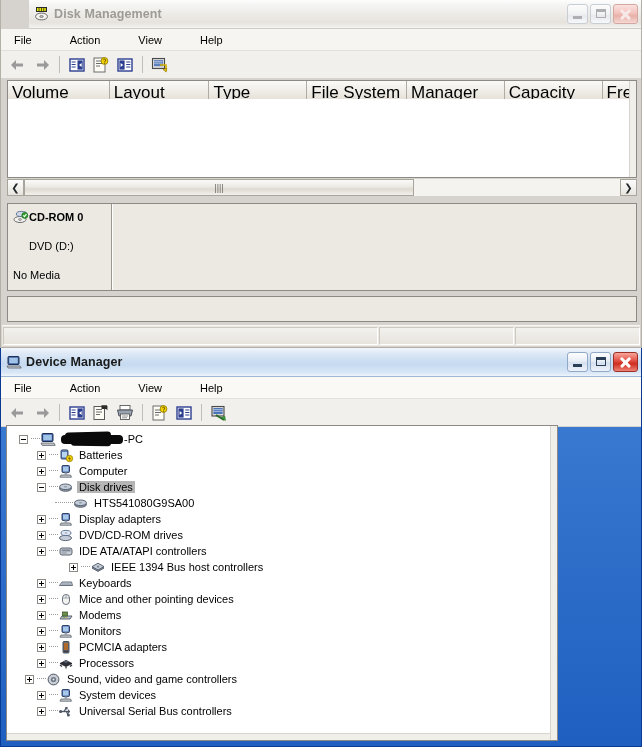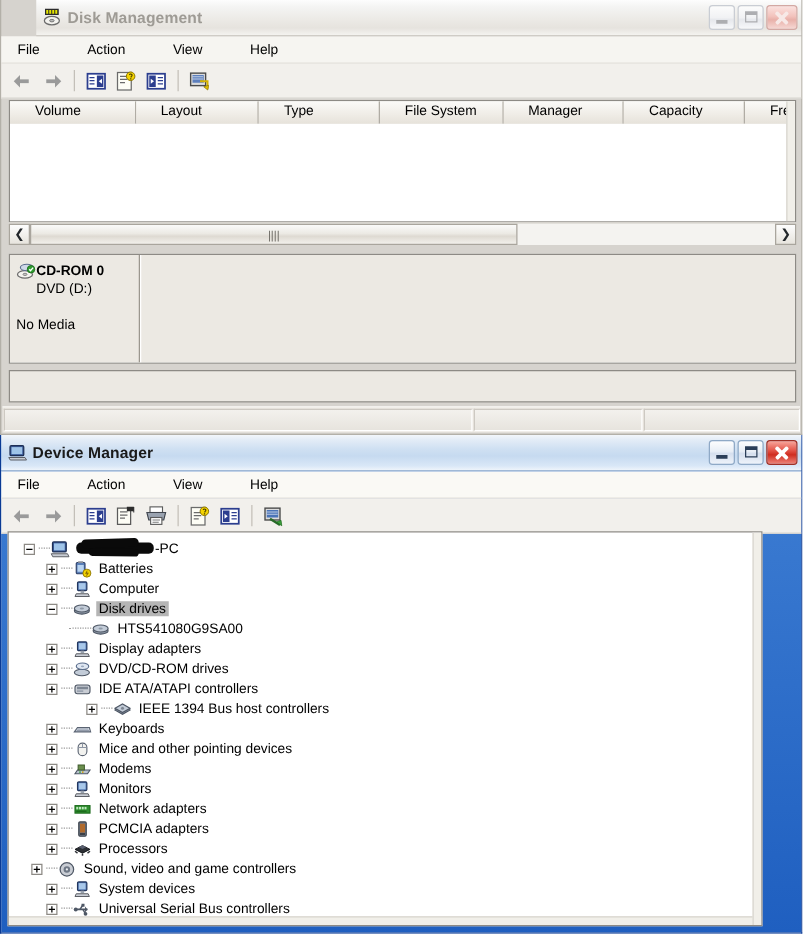--- a/index.html
+++ b/index.html
@@ -105,21 +105,21 @@
   }
   .tb-btn { width: 22px; height: 22px; position: relative; }
   .tb-sep { width: 1px; height: 17px; background: #c3bfb8; margin: 0 4px; }
 
   .listbox {
     background: #ffffff; border: 1px solid #8d8a85;
     box-sizing: border-box; position: relative; overflow: hidden;
   }
   .colhead { display: flex; height: 18px; background: #ece9e3; border-bottom: 1px solid #9b978f; }
   .col {
-    font-size: 11px; color: #000; padding: 2px 20px; box-sizing: border-box;
+    font-size: 17px; color: #000; padding: 2px 4px; box-sizing: border-box;
     border-right: 1px solid #b0aca4;
     background: linear-gradient(to bottom,#fbfaf8 0%,#efece6 60%,#e6e2da 100%);
     white-space: nowrap; overflow: hidden;
   }
 
   
   .hscroll {
     height: 17px; background: #eceae4; display: flex; align-items: stretch;
     border-top: 1px solid #d8d5ce;
   }
@@ -150,21 +150,21 @@
   }
   .diskrow { display: flex; height: 100%; }
   .disklabel {
     width: 104px; box-sizing: border-box;
     background: #ece9e3;
     border-right: 1px solid #9b978f;
     padding: 6px 5px 0 5px;
     position: relative;
   }
   .disktitle { display:flex; align-items:center; gap:0; font-size:11px; font-weight:bold; color:#000; }
-  .disksub { font-size: 11px; color:#000; margin-top:1px;padding-left:16px; }
+  .disksub { font-size: 11px; color:#000; margin-top:16px;padding-left:16px; }
   .diskstat { font-size: 11px; color:#000; margin-top: 17px; }
   .diskbody {
     flex: 1; background: #ece9e3;
     border-left: 1px solid #ffffff;
   }
 
   
   .statusbar {
     height: 20px; display: flex; align-items: stretch;
     background: #ece9e3; border-top: 1px solid #f6f5f2;
@@ -481,21 +481,21 @@
           <rect x="4" y="4.5" width="12" height="9.5" fill="#dcdcdc" stroke="#4a4a4a" stroke-width="1.1"></rect>
           <rect x="5.4" y="6" width="9.2" height="6" fill="#4a74b8"></rect>
           <line x1="5.2" y1="7.6" x2="14.2" y2="7.6" stroke="#cfd9ea" stroke-width=".7"></line>
           <line x1="5.2" y1="9.4" x2="14.2" y2="9.4" stroke="#cfd9ea" stroke-width=".7"></line>
           <path d="M8 13 l8 5" stroke="#2a6a2a" stroke-width="2" fill="none"></path>
           <path d="M13.2 15.6 l4.2 3 l-.6 -4.4 Z" fill="#3aa03a" stroke="#1c6b1c" stroke-width=".6"></path>
         </svg>
       </span>
     </div>
 
-    <div class="tree" style="position:absolute; left:5px; top:77px; width:604px; height:316px;">
+    <div class="tree" style="position:absolute; left:5px; top:77px; width:552px; height:316px;">
 
       <div class="tnode" style="padding-left:12px;">
         <span class="tbox"></span>
         <span class="tdots"></span>
         <span class="ticon">
           <svg width="16" height="15" viewBox="0 0 16 15">
             <rect x="2" y="1.5" width="11" height="8" rx="1" fill="#3a5a9a" stroke="#1d2f55" stroke-width="1"></rect>
             <rect x="3.2" y="2.7" width="8.6" height="5.6" fill="#9fc4e8"></rect>
             <path d="M1 11 h13 l1.2 2.4 H2.2 Z" fill="#c9cdd4" stroke="#5c5f66" stroke-width=".8"></path>
           </svg>
@@ -657,35 +657,20 @@
           <svg width="16" height="15" viewBox="0 0 16 15">
             <rect x="4" y="1.5" width="7.5" height="7" rx="1" fill="#4a6da8" stroke="#22365e" stroke-width=".9"></rect>
             <rect x="5" y="2.5" width="5.5" height="5" fill="#a8c8ea"></rect>
             <rect x="6.5" y="8.5" width="2.8" height="2" fill="#9aa3b0"></rect>
             <path d="M3 11 h9.5 l1 2.2 H2 Z" fill="#c9cdd4" stroke="#5c5f66" stroke-width=".8"></path>
           </svg>
         </span>
         <span class="tlabel">Monitors</span>
       </div>
 
-      <div class="tnode" style="padding-left:30px;">
-        <span class="tbox plus"></span>
-        <span class="tdots"></span>
-        <span class="ticon">
-          <svg width="16" height="15" viewBox="0 0 16 15">
-            <rect x="2" y="4.5" width="12" height="6" fill="#2f8f2f" stroke="#1c6b1c" stroke-width=".9"></rect>
-            <rect x="3" y="5.5" width="1.6" height="2" fill="#bde8bd"></rect>
-            <rect x="5.2" y="5.5" width="1.6" height="2" fill="#bde8bd"></rect>
-            <rect x="7.4" y="5.5" width="1.6" height="2" fill="#bde8bd"></rect>
-            <rect x="9.6" y="5.5" width="1.6" height="2" fill="#bde8bd"></rect>
-            <rect x="3" y="8.4" width="8.2" height="1.2" fill="#1c6b1c"></rect>
-          </svg>
-        </span>
-        <span class="tlabel">Network adapters</span>
-      </div>
 
       <div class="tnode" style="padding-left:30px;">
         <span class="tbox plus"></span>
         <span class="tdots"></span>
         <span class="ticon">
           <svg width="16" height="15" viewBox="0 0 16 15">
             <rect x="5" y="1.5" width="6" height="11.5" rx="1" fill="#6b737f" stroke="#3a414b" stroke-width=".9"></rect>
             <rect x="6" y="3" width="4" height="7" fill="#b06a2c"></rect>
             <rect x="6" y="10.6" width="4" height="1.2" fill="#2c2f35"></rect>
           </svg>

